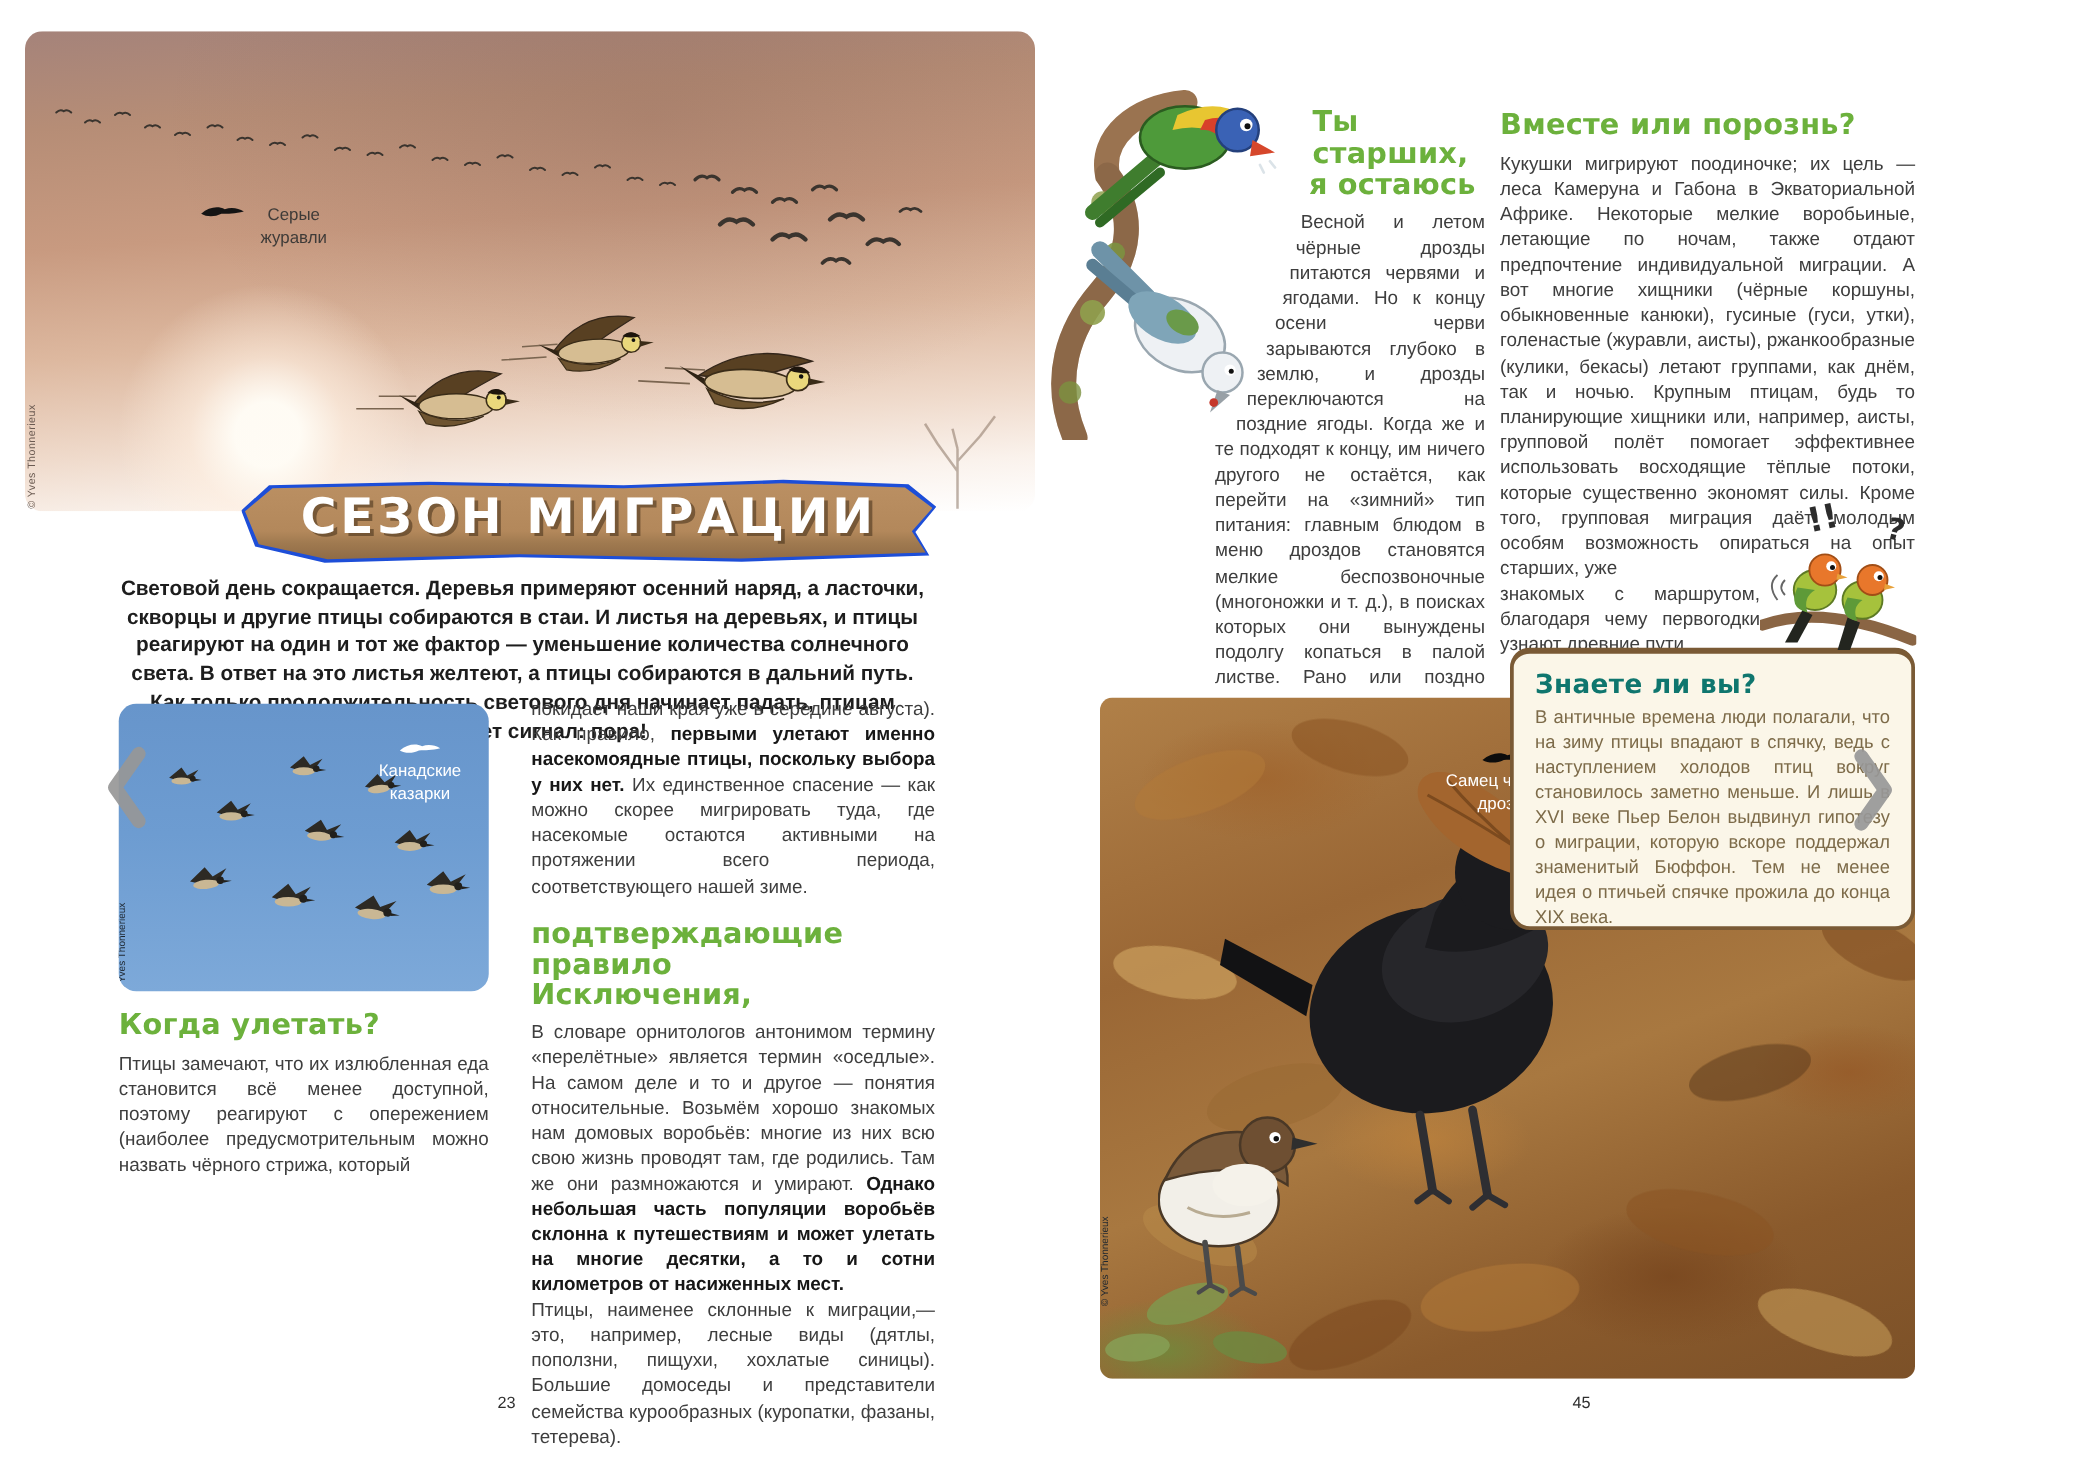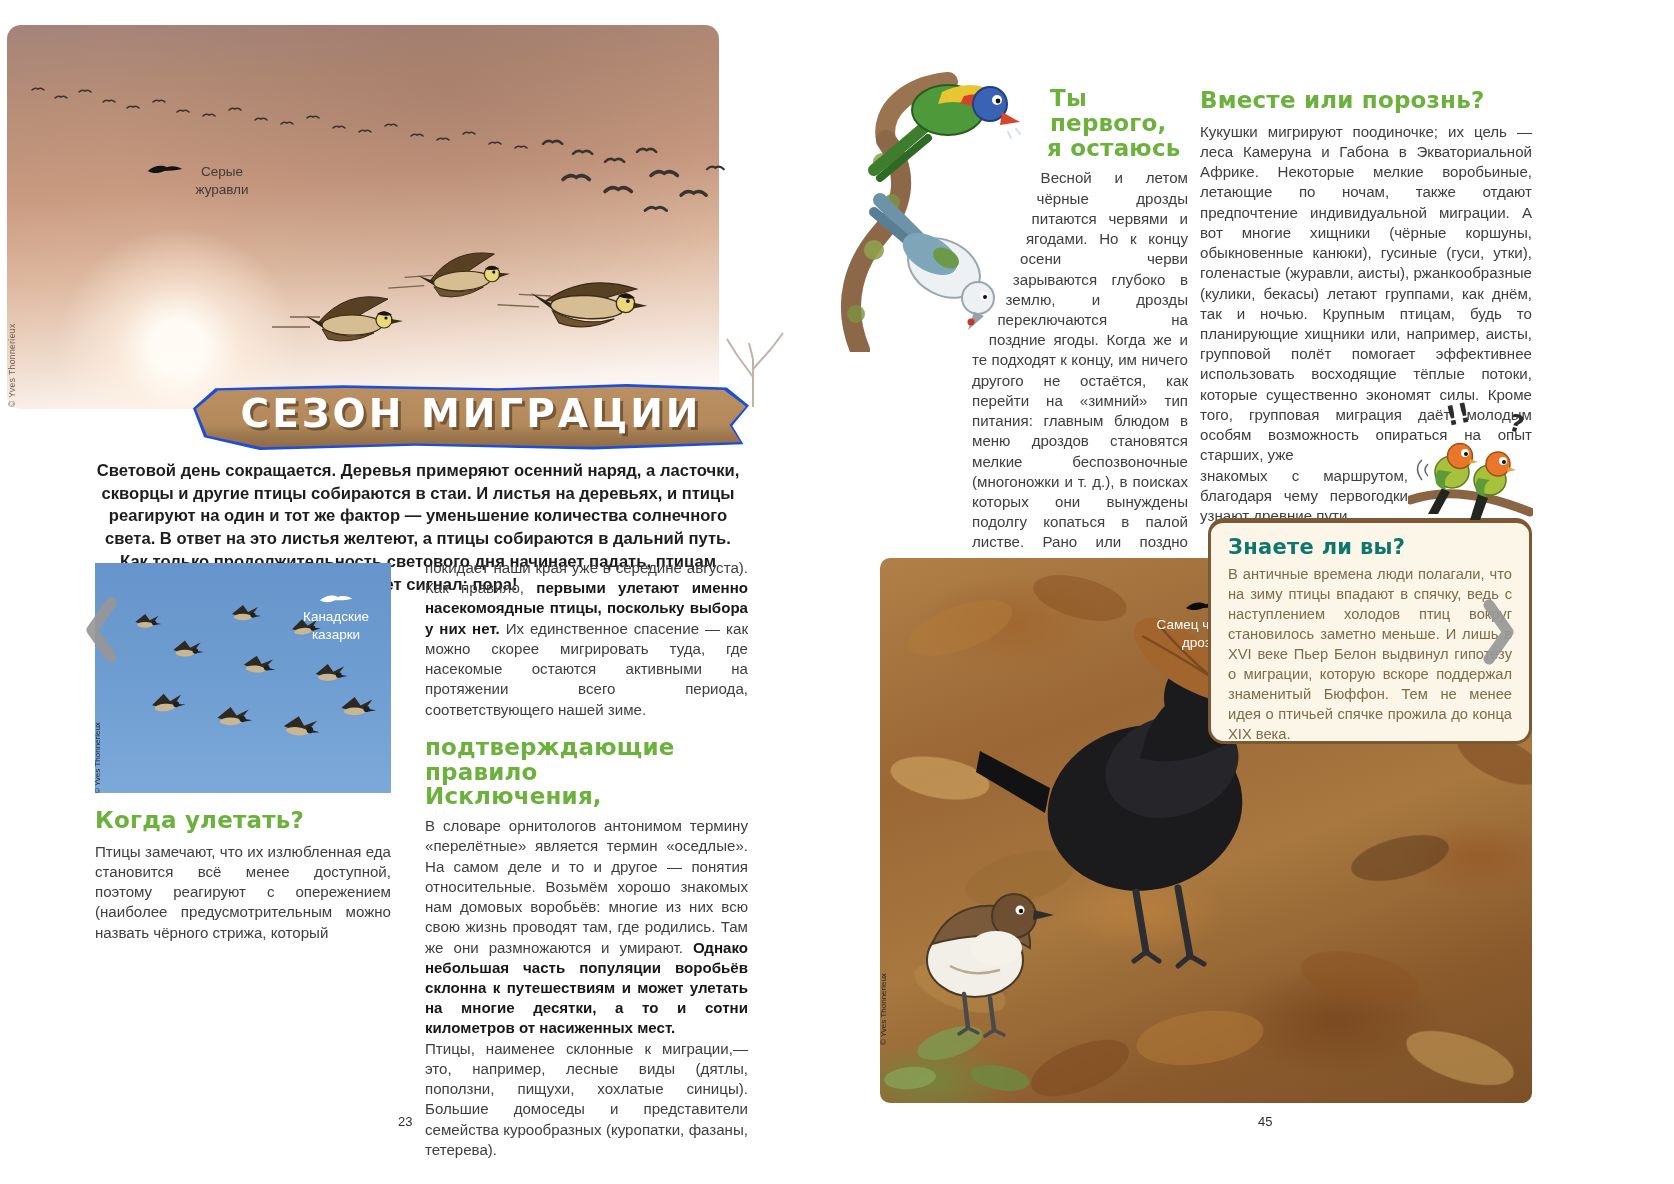--- a/index.html
+++ b/index.html
@@ -1,21 +1,21 @@
 <!DOCTYPE html>
 <html lang="ru"><head>
 <meta charset="utf-8">
 <style>
   html,body{margin:0;padding:0;background:#fff;}
   #spread{position:relative;width:1674px;height:1184px;background:#fff;overflow:hidden;
           font-family:"Liberation Sans",sans-serif;color:#3e3e3e;}
   .abs{position:absolute;}
 
   
-  #hero{left:7px;top:25px;width:712px;height:384px;border-radius:14px;
+  #hero{left:20px;top:25px;width:808px;height:384px;border-radius:14px;
     background:
       radial-gradient(circle at 24% 84%, rgba(255,252,245,.98) 0 26px, rgba(255,240,226,.6) 62px, rgba(255,232,216,0) 120px),
       radial-gradient(ellipse at 62% 18%, rgba(110,75,66,.20), rgba(110,75,66,0) 55%),
       linear-gradient(176deg,#a5837a 0%,#b68d76 18%,#c89a80 40%,#ddb89f 60%,#efdacb 78%,#faf2ec 90%,#ffffff 100%);}
   #hero svg.flock{position:absolute;left:0;top:0;}
   .hero-caption{left:140px;top:138px;width:110px;display:flex;align-items:flex-start;gap:6px;}
   .hero-caption .cap-text{font-size:13.5px;color:#3f3b38;line-height:1.3;text-align:center;width:66px;}
   .credit{font-size:8.5px;letter-spacing:.4px;color:#6b5b52;transform:rotate(-90deg);
           transform-origin:left bottom;white-space:nowrap;}
 
@@ -39,21 +39,21 @@
   .bodytxt{font-size:15.1px;line-height:1.34;text-align:justify;color:#3e3e3e;}
   .bodytxt p{margin:0;}
   .bodytxt b{color:#171717;}
 
   #lp-col1{left:95px;top:808px;width:296px;}
   #lp-col1 .gh{margin-bottom:9px;}
   #lp-col2{left:425px;top:558px;width:323px;}
   #lp-col2 .gh{margin:15px 0 7px;}
 
   
-  #goose-photo{left:95px;top:563px;width:296px;height:230px;border-radius:0;overflow:hidden;
+  #goose-photo{left:95px;top:563px;width:296px;height:230px;border-radius:14px;overflow:hidden;
     background:linear-gradient(180deg,#6795cb 0%,#6d9cd1 45%,#7da9d9 100%);}
   .photo-cap-white{position:absolute;color:#fff;font-size:13.5px;line-height:1.3;text-align:center;}
   #goose-photo .photo-cap-white{right:12px;top:30px;width:86px;}
   .cap-icon{display:block;margin:0 auto 2px;}
   .credit-dark{font-size:8px;color:#1e2730;transform:rotate(-90deg);transform-origin:left bottom;white-space:nowrap;}
 
   
   .chev{z-index:9;}
 
   
@@ -272,21 +272,21 @@
         <circle cx="162" cy="244" r="4.5" fill="#fff"></circle>
           <circle cx="163" cy="245" r="2" fill="#111"></circle>
         <path d="M152 260 L146 278 L162 264 Z" fill="#98a0a6"></path>
         <circle cx="149" cy="270" r="3.5" fill="#c5372a"></circle>
       </g>
     </svg>
 
     <div id="rp-col1" class="abs bodytxt">
       <div class="wrap-spacer"></div>
       <div class="gh">
-        <div>Ты первого,</div>
+        <div>Ты старших,</div>
         <div>я остаюсь</div>
       </div>
       <p><span>Весной и летом чёрные дрозды питаются червями и ягодами. Но к концу осени черви зарываются глубоко в землю, и дрозды переключаются на поздние ягоды. Когда же и те подходят к концу, им ничего другого не остаётся, как перейти на «зимний» тип питания: главным блюдом в меню дроздов становятся мелкие беспозвоночные (многоножки и т. д.), в поисках которых они вынуждены подолгу копаться в палой листве. Рано или поздно приходит момент, когда на всю популяцию еды уже не хватает, и тогда </span><b>включается «право сильного»: взрослые самцы остаются, а взрослые самки и молодые самцы улетают на юг.</b><span> Таким образом, самцы первого года у чёрных дроздов, как правило, становятся перелётными, однако потом переходят к оседлости.</span></p>
     </div>
 
     <div id="rp-col2" class="abs bodytxt">
       <div class="gh">Вместе или порознь?</div>
       <p>Кукушки мигрируют поодиночке; их цель — леса Камеруна и Габона в Экваториальной Африке. Некоторые мелкие воробьиные, летающие по ночам, также отдают предпочтение индивидуальной миграции. А вот многие хищники (чёрные коршуны, обыкновенные канюки), гусиные (гуси, утки), голенастые (журавли, аисты), ржанкообразные (кулики, бекасы) летают группами, как днём, так и ночью. Крупным птицам, будь то планирующие хищники или, например, аисты, групповой полёт помогает эффективнее использовать восходящие тёплые потоки, которые существенно экономят силы. Кроме того, групповая миграция даёт молодым особям возможность опираться на опыт старших, уже</p>
       <p class="narrow">знакомых с маршрутом, благодаря чему первогодки узнают древние пути.</p>
     </div>

